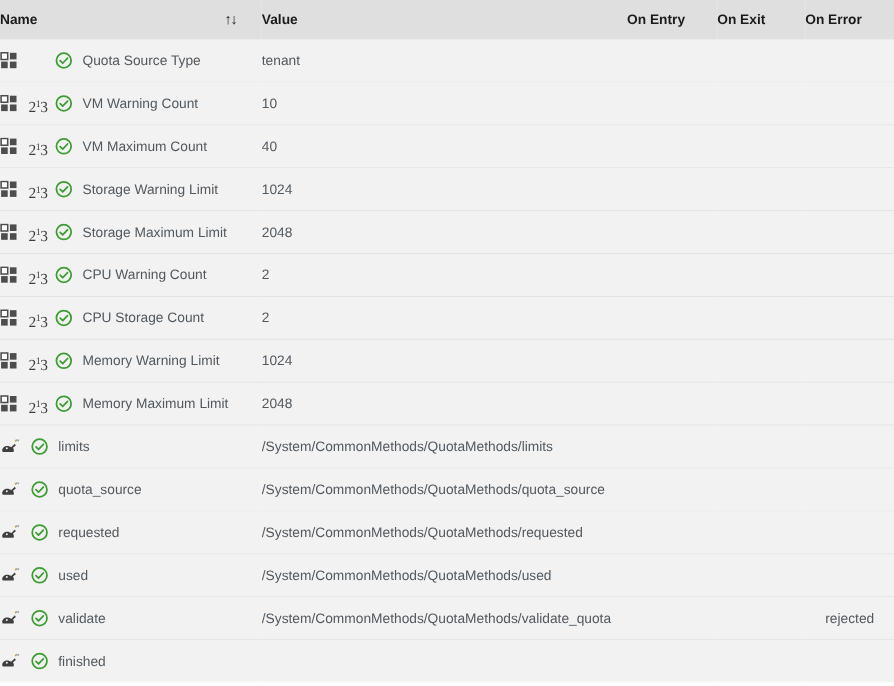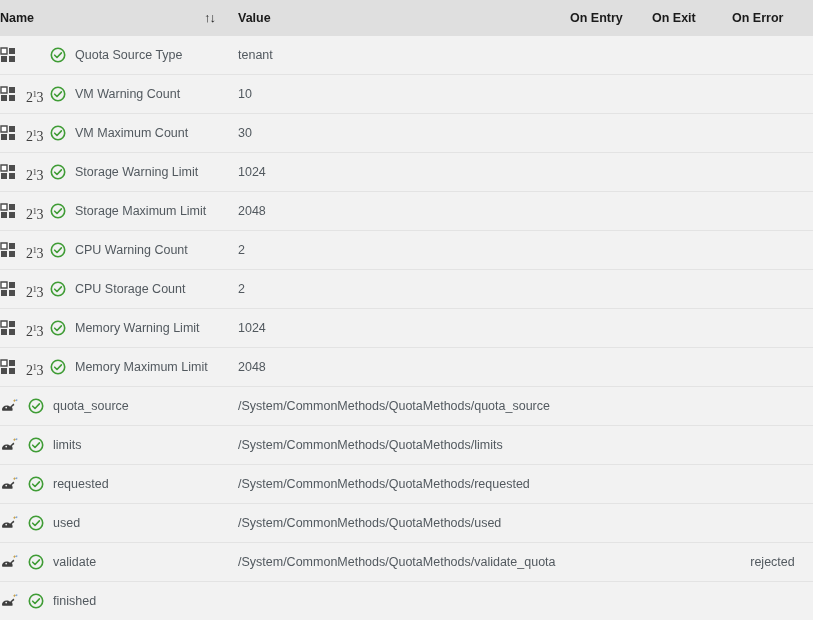--- a/index.html
+++ b/index.html
@@ -196,21 +196,21 @@
                 <rect x="9" y="9" width="6" height="6" fill="#4d4d4d"></rect>
               </svg></span>
             <span class="icon ic-num"><span class="numglyph">2<sup>1</sup>3</span></span>
             <span class="icon ic-check"><svg width="16" height="16" viewBox="0 0 16 16">
                 <circle cx="8" cy="8" r="6.7" fill="none" stroke="#3f9c35" stroke-width="1.6"></circle>
                 <path d="M4.7 8.2l2.3 2.3 4.4-4.6" fill="none" stroke="#3f9c35" stroke-width="1.6" stroke-linecap="round" stroke-linejoin="round"></path>
               </svg></span>
             <span class="name-label">VM Maximum Count</span>
           </div>
         </td>
-        <td class="c-value"><span>30</span></td>
+        <td class="c-value"><span>40</span></td>
         <td class="c-entry"><span></span></td>
         <td class="c-exit"><span></span></td>
         <td class="c-error"><span></span></td>
       </tr>
       <tr>
         <td class="c-name">
           <div class="name-cell">
             <span class="icon ic-grid"><svg width="16" height="16" viewBox="0 0 16 16">
                 <path d="M1 1h6v6H1z" fill="#ffffff" stroke="#4d4d4d" stroke-width="1.4"></path>
                 <rect x="9" y="1" width="6" height="6" fill="#4d4d4d"></rect>
@@ -346,45 +346,45 @@
             <span class="icon ic-ruby"><svg width="19" height="16" viewBox="0 0 19 16">
                 <path d="M2 11.4c0-2.2 2-4 4.6-4 1.4 0 2.7.5 3.5 1.3l3.4-3.3.9 1.6-2.6 2.1c.5.7.8 1.5.8 2.3 0 .5-.1 1-.3 1.4H2.5c-.3-.4-.5-.9-.5-1.4z" fill="#3f3f3f"></path>
                 <path d="M13.3 2.6l1.5-1.4 1.1 1.3-1.7 1.4z" fill="#c8a04a"></path>
                 <path d="M16.1 1.3l1.5.5-.6 1.5-1.5-.6z" fill="#7da7d9"></path>
                 <circle cx="6.2" cy="9.6" r="0.9" fill="#f2f2f2"></circle>
               </svg></span>
             <span class="icon ic-check"><svg width="16" height="16" viewBox="0 0 16 16">
                 <circle cx="8" cy="8" r="6.7" fill="none" stroke="#3f9c35" stroke-width="1.6"></circle>
                 <path d="M4.7 8.2l2.3 2.3 4.4-4.6" fill="none" stroke="#3f9c35" stroke-width="1.6" stroke-linecap="round" stroke-linejoin="round"></path>
               </svg></span>
+            <span class="name-label">limits</span>
+          </div>
+        </td>
+        <td class="c-value"><span>/System/CommonMethods/QuotaMethods/limits</span></td>
+        <td class="c-entry"><span></span></td>
+        <td class="c-exit"><span></span></td>
+        <td class="c-error"><span></span></td>
+      </tr>
+      <tr>
+        <td class="c-name">
+          <div class="name-cell">
+            <span class="icon ic-ruby"><svg width="19" height="16" viewBox="0 0 19 16">
+                <path d="M2 11.4c0-2.2 2-4 4.6-4 1.4 0 2.7.5 3.5 1.3l3.4-3.3.9 1.6-2.6 2.1c.5.7.8 1.5.8 2.3 0 .5-.1 1-.3 1.4H2.5c-.3-.4-.5-.9-.5-1.4z" fill="#3f3f3f"></path>
+                <path d="M13.3 2.6l1.5-1.4 1.1 1.3-1.7 1.4z" fill="#c8a04a"></path>
+                <path d="M16.1 1.3l1.5.5-.6 1.5-1.5-.6z" fill="#7da7d9"></path>
+                <circle cx="6.2" cy="9.6" r="0.9" fill="#f2f2f2"></circle>
+              </svg></span>
+            <span class="icon ic-check"><svg width="16" height="16" viewBox="0 0 16 16">
+                <circle cx="8" cy="8" r="6.7" fill="none" stroke="#3f9c35" stroke-width="1.6"></circle>
+                <path d="M4.7 8.2l2.3 2.3 4.4-4.6" fill="none" stroke="#3f9c35" stroke-width="1.6" stroke-linecap="round" stroke-linejoin="round"></path>
+              </svg></span>
             <span class="name-label">quota_source</span>
           </div>
         </td>
         <td class="c-value"><span>/System/CommonMethods/QuotaMethods/quota_source</span></td>
-        <td class="c-entry"><span></span></td>
-        <td class="c-exit"><span></span></td>
-        <td class="c-error"><span></span></td>
-      </tr>
-      <tr>
-        <td class="c-name">
-          <div class="name-cell">
-            <span class="icon ic-ruby"><svg width="19" height="16" viewBox="0 0 19 16">
-                <path d="M2 11.4c0-2.2 2-4 4.6-4 1.4 0 2.7.5 3.5 1.3l3.4-3.3.9 1.6-2.6 2.1c.5.7.8 1.5.8 2.3 0 .5-.1 1-.3 1.4H2.5c-.3-.4-.5-.9-.5-1.4z" fill="#3f3f3f"></path>
-                <path d="M13.3 2.6l1.5-1.4 1.1 1.3-1.7 1.4z" fill="#c8a04a"></path>
-                <path d="M16.1 1.3l1.5.5-.6 1.5-1.5-.6z" fill="#7da7d9"></path>
-                <circle cx="6.2" cy="9.6" r="0.9" fill="#f2f2f2"></circle>
-              </svg></span>
-            <span class="icon ic-check"><svg width="16" height="16" viewBox="0 0 16 16">
-                <circle cx="8" cy="8" r="6.7" fill="none" stroke="#3f9c35" stroke-width="1.6"></circle>
-                <path d="M4.7 8.2l2.3 2.3 4.4-4.6" fill="none" stroke="#3f9c35" stroke-width="1.6" stroke-linecap="round" stroke-linejoin="round"></path>
-              </svg></span>
-            <span class="name-label">limits</span>
-          </div>
-        </td>
-        <td class="c-value"><span>/System/CommonMethods/QuotaMethods/limits</span></td>
         <td class="c-entry"><span></span></td>
         <td class="c-exit"><span></span></td>
         <td class="c-error"><span></span></td>
       </tr>
       <tr>
         <td class="c-name">
           <div class="name-cell">
             <span class="icon ic-ruby"><svg width="19" height="16" viewBox="0 0 19 16">
                 <path d="M2 11.4c0-2.2 2-4 4.6-4 1.4 0 2.7.5 3.5 1.3l3.4-3.3.9 1.6-2.6 2.1c.5.7.8 1.5.8 2.3 0 .5-.1 1-.3 1.4H2.5c-.3-.4-.5-.9-.5-1.4z" fill="#3f3f3f"></path>
                 <path d="M13.3 2.6l1.5-1.4 1.1 1.3-1.7 1.4z" fill="#c8a04a"></path>

